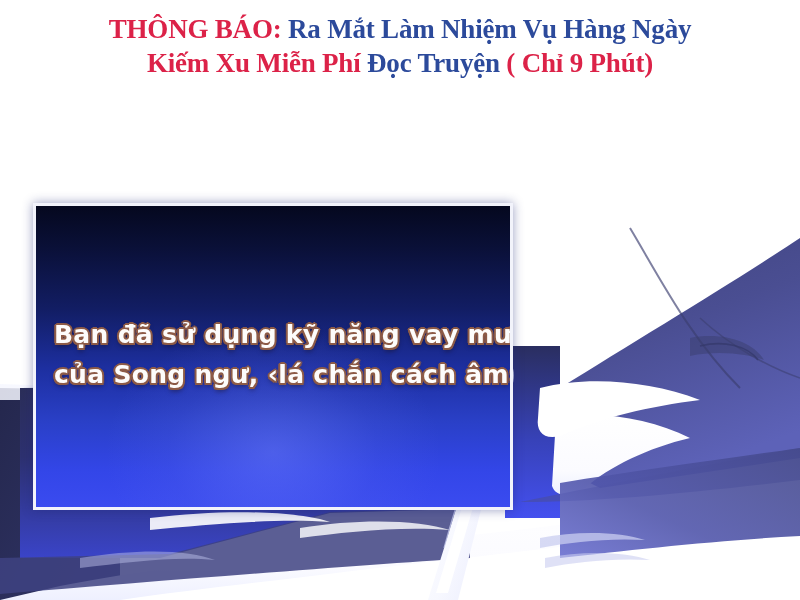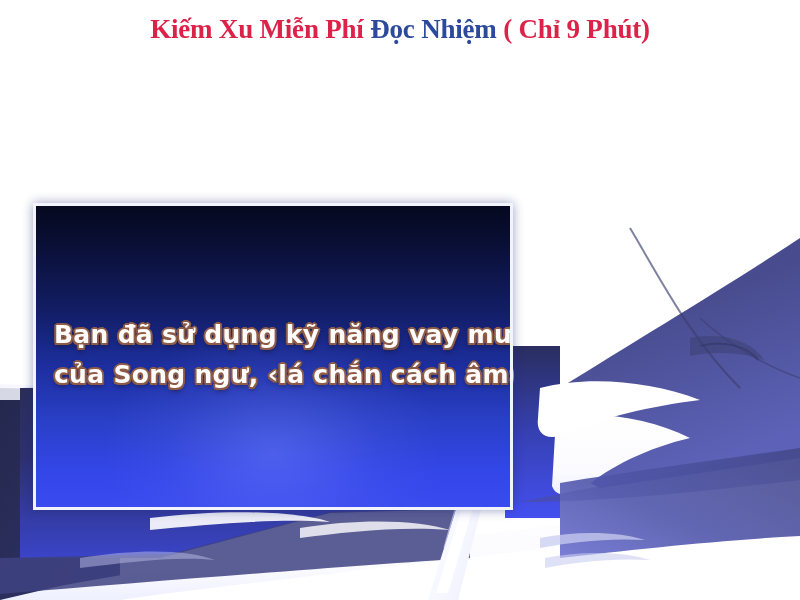--- a/index.html
+++ b/index.html
@@ -212,17 +212,20 @@
   <div id="dialog">
     <div id="dialog-glow"></div>
     <div id="dialog-text">
       <div class="dlg-line">Bạn đã sử dụng kỹ năng vay mượn</div>
       <div class="dlg-line">của Song ngư, ‹lá chắn cách âm›.</div>
     </div>
   </div>
 
   <div id="banner">
     <div class="banner-line">
-      <span class="seg-red">Kiếm Xu Miễn Phí</span><span class="seg-blue"> Đọc Nhiệm</span><span class="seg-red"> ( Chỉ 9 Phút)</span>
+      <span class="seg-red">THÔNG BÁO:</span><span class="seg-blue"> Ra Mắt Làm Nhiệm Vụ Hàng Ngày</span>
+    </div>
+    <div class="banner-line">
+      <span class="seg-red">Kiếm Xu Miễn Phí</span><span class="seg-blue"> Đọc Truyện</span><span class="seg-red"> ( Chỉ 9 Phút)</span>
     </div>
   </div>
 
 </div>
 
 </body></html>

